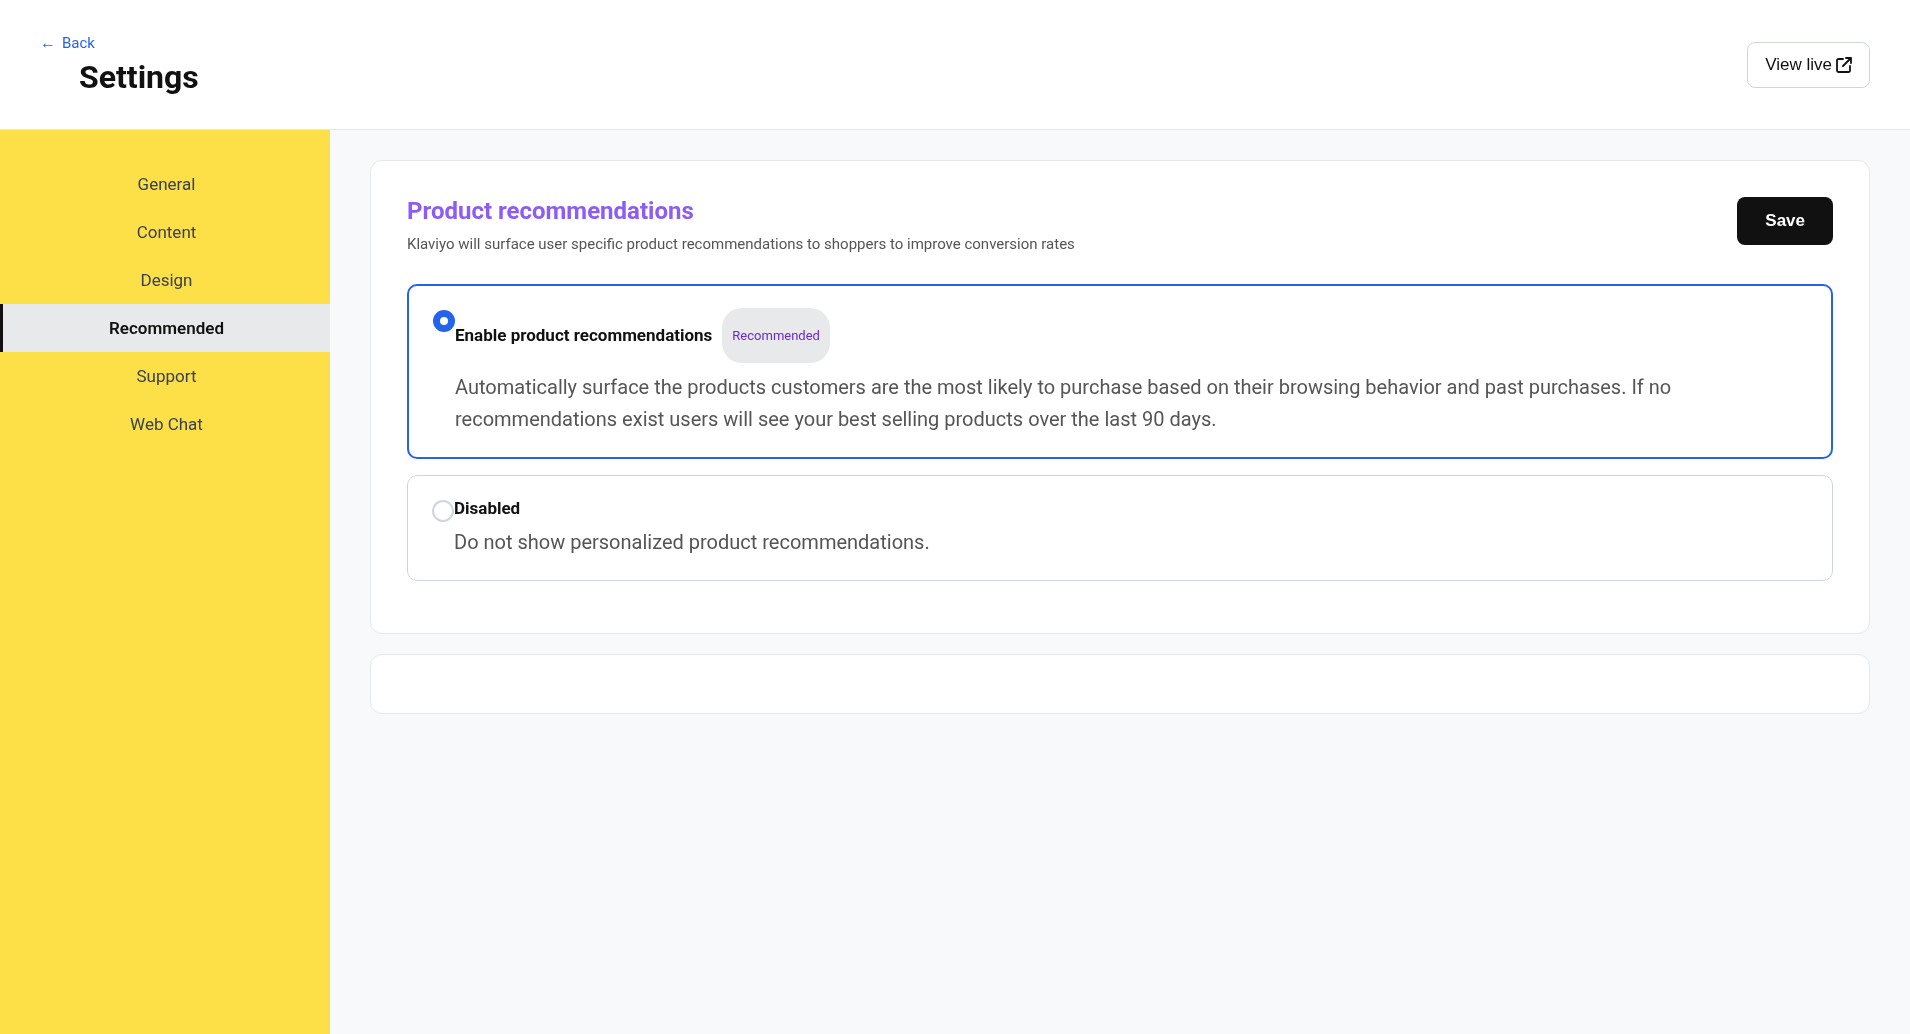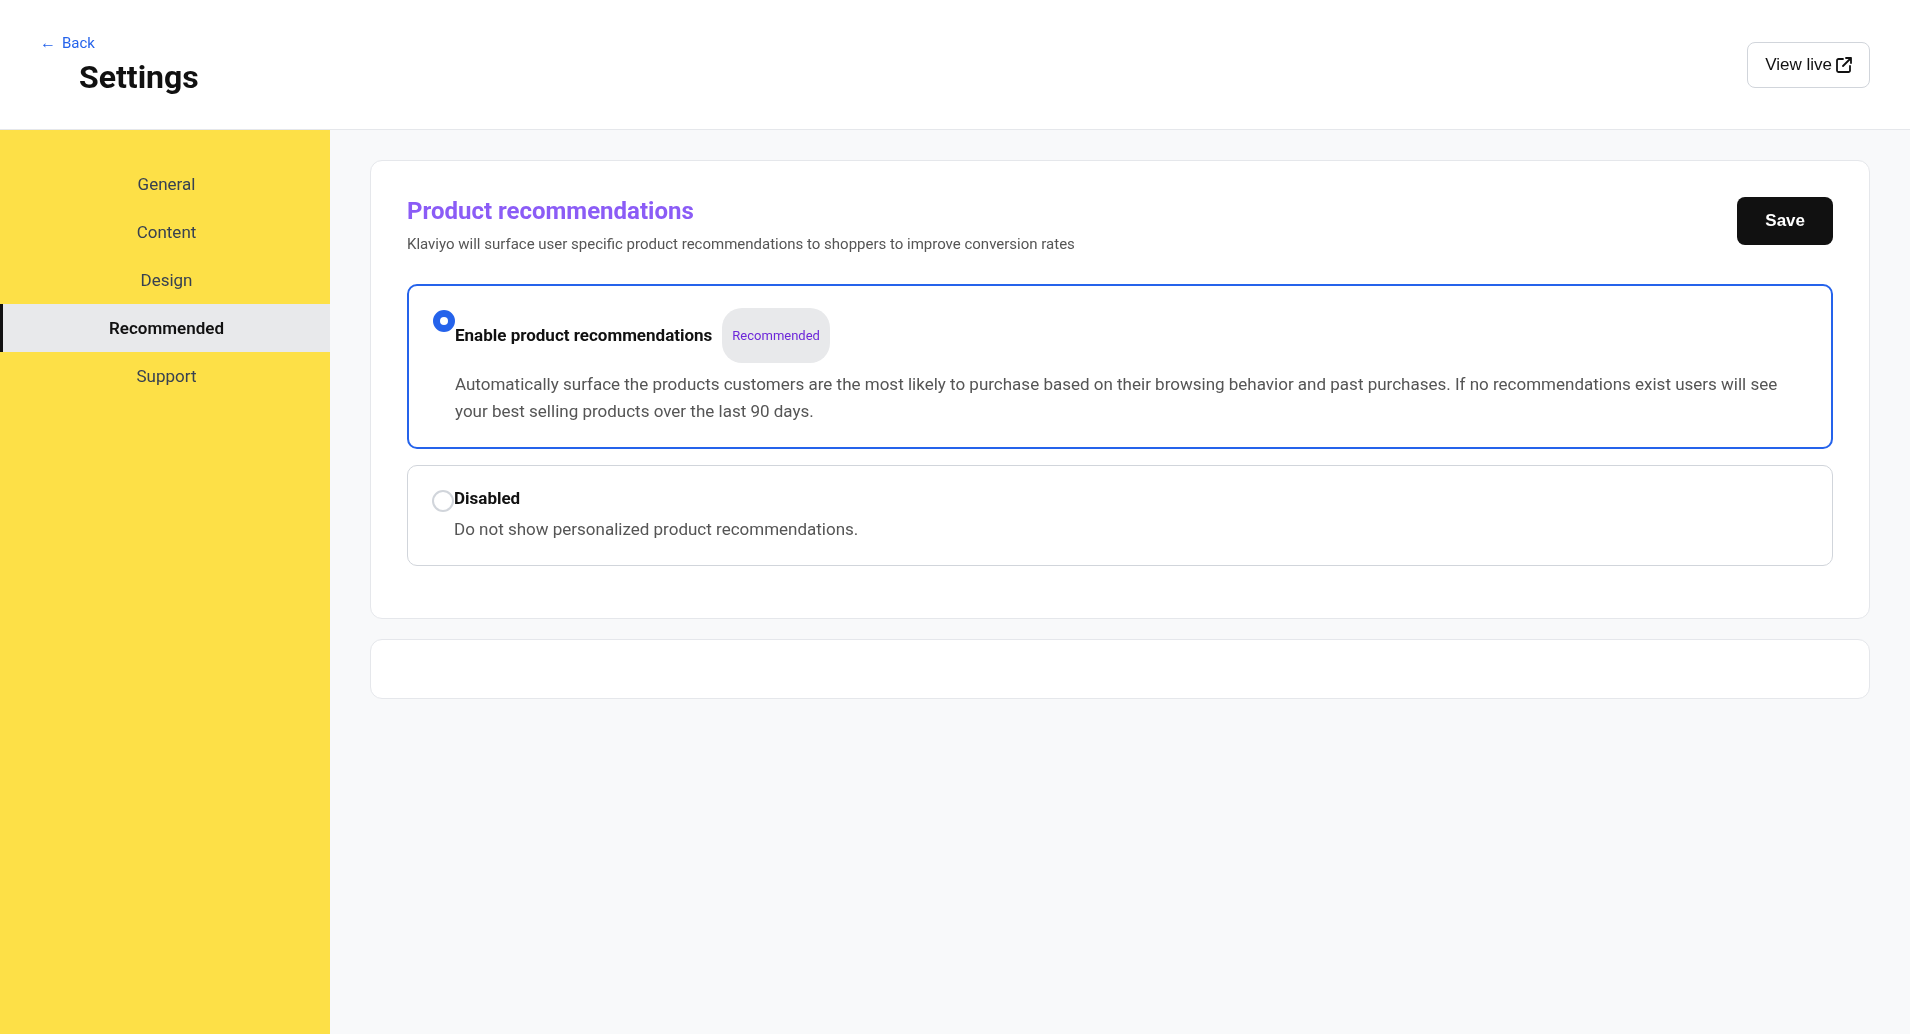--- a/index.html
+++ b/index.html
@@ -215,21 +215,21 @@
     .recommended-badge {
       background: #e8e9eb;
       color: #6d28d9;
       font-size: 13px;
       padding: 20px 10px;
       border-radius: 20px;
       font-weight: 400;
     }
 
     .option-desc {
-      font-size: 17px;
+      font-size: 20px;
       color: #555;
       line-height: 1.6;
     }
 
     
     .card-partial {
       background: #fff;
       border: 1px solid #e5e7eb;
       border-radius: 12px;
       height: 60px;
@@ -265,20 +265,23 @@
     </div>
     <div class="sidebar-item">
       <span>Design</span>
     </div>
     <div class="sidebar-item active">
       <span>Recommended</span>
     </div>
     <div class="sidebar-item">
       <span>Support</span>
     </div>
+    <div class="sidebar-item">
+      <span>Web Chat</span>
+    </div>
   </nav>
 
   <main class="main-content">
 
     <div class="card">
       <div class="card-header">
         <div class="card-title-section">
           <h2 class="card-title">Product recommendations</h2>
           <p class="card-subtitle">Klaviyo will surface user specific product recommendations to shoppers to improve conversion rates</p>
         </div>

